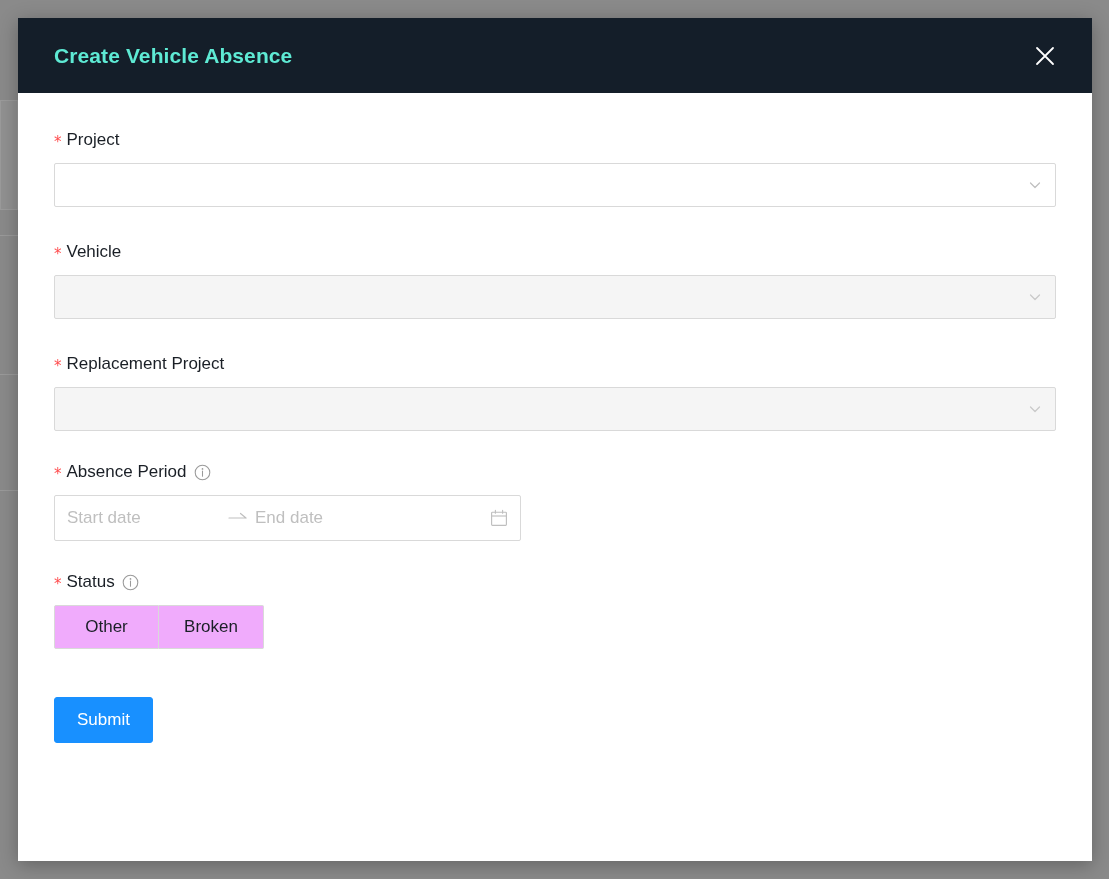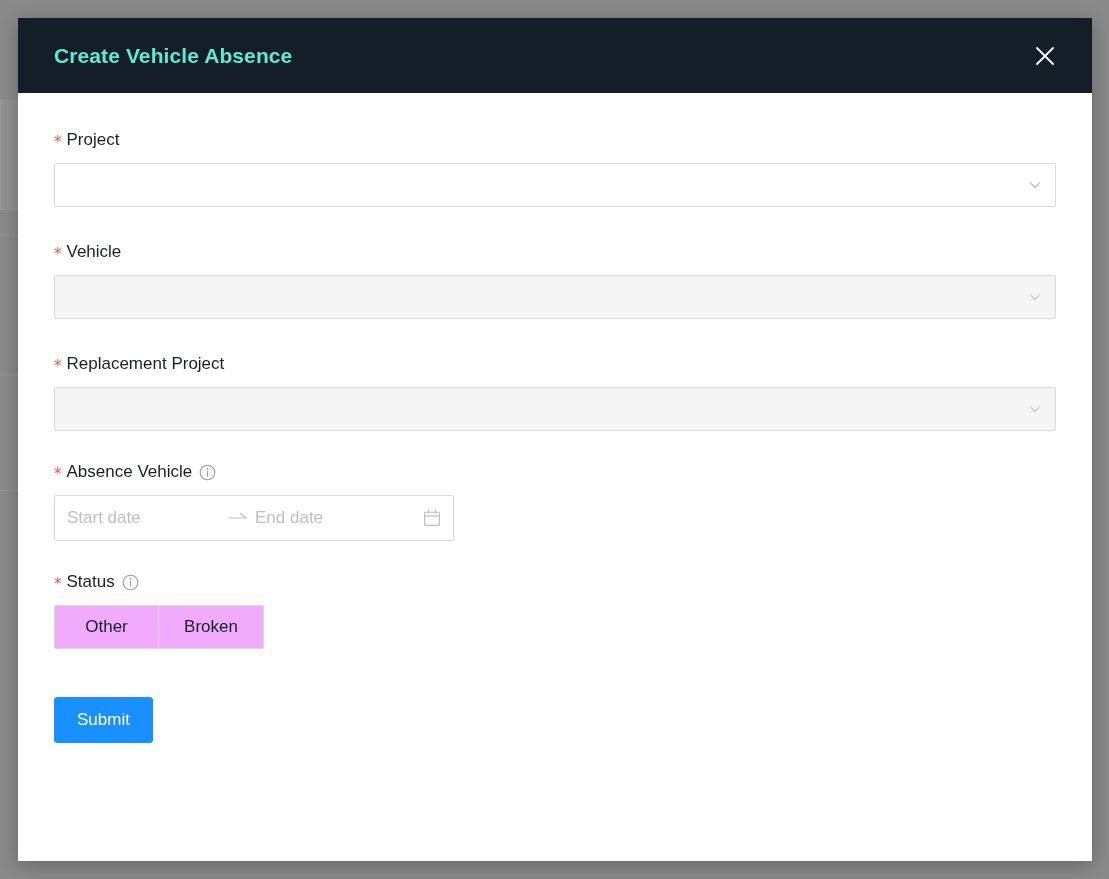--- a/index.html
+++ b/index.html
@@ -113,21 +113,21 @@
     top: 50%;
     transform: translateY(-50%);
     display: flex;
   }
 
   .gap-a { height: 34px; }
   .gap-b { height: 30px; }
 
   
   .date-range {
-    width: 400px;
+    width: 467px;
     height: 46px;
     border: 1px solid #d9d9d9;
     border-radius: 2px;
     background: #fff;
     display: flex;
     align-items: center;
     padding: 0 12px;
     cursor: pointer;
     justify-content: center;
   }
@@ -255,21 +255,21 @@
         </span>
       </div>
     </div>
 
     <div class="gap-b"></div>
 
     
     <div class="form-item">
       <div class="field-label">
         <span class="req-star">*</span>
-        <span>Absence Vehicle</span>
+        <span>Absence Period</span>
         <span class="info-icon">
           <svg width="17" height="17" viewBox="0 0 17 17" fill="none" aria-hidden="true">
             <circle cx="8.5" cy="8.5" r="7.3" stroke="#9a9a9a" stroke-width="1.05"></circle>
             <circle cx="8.5" cy="4.9" r="0.85" fill="#9a9a9a"></circle>
             <path d="M8.5 7.1 L8.5 12.2" stroke="#9a9a9a" stroke-width="1.05" stroke-linecap="round"></path>
           </svg>
         </span>
       </div>
       <div class="date-range">
         <span class="date-input">Start date</span>

